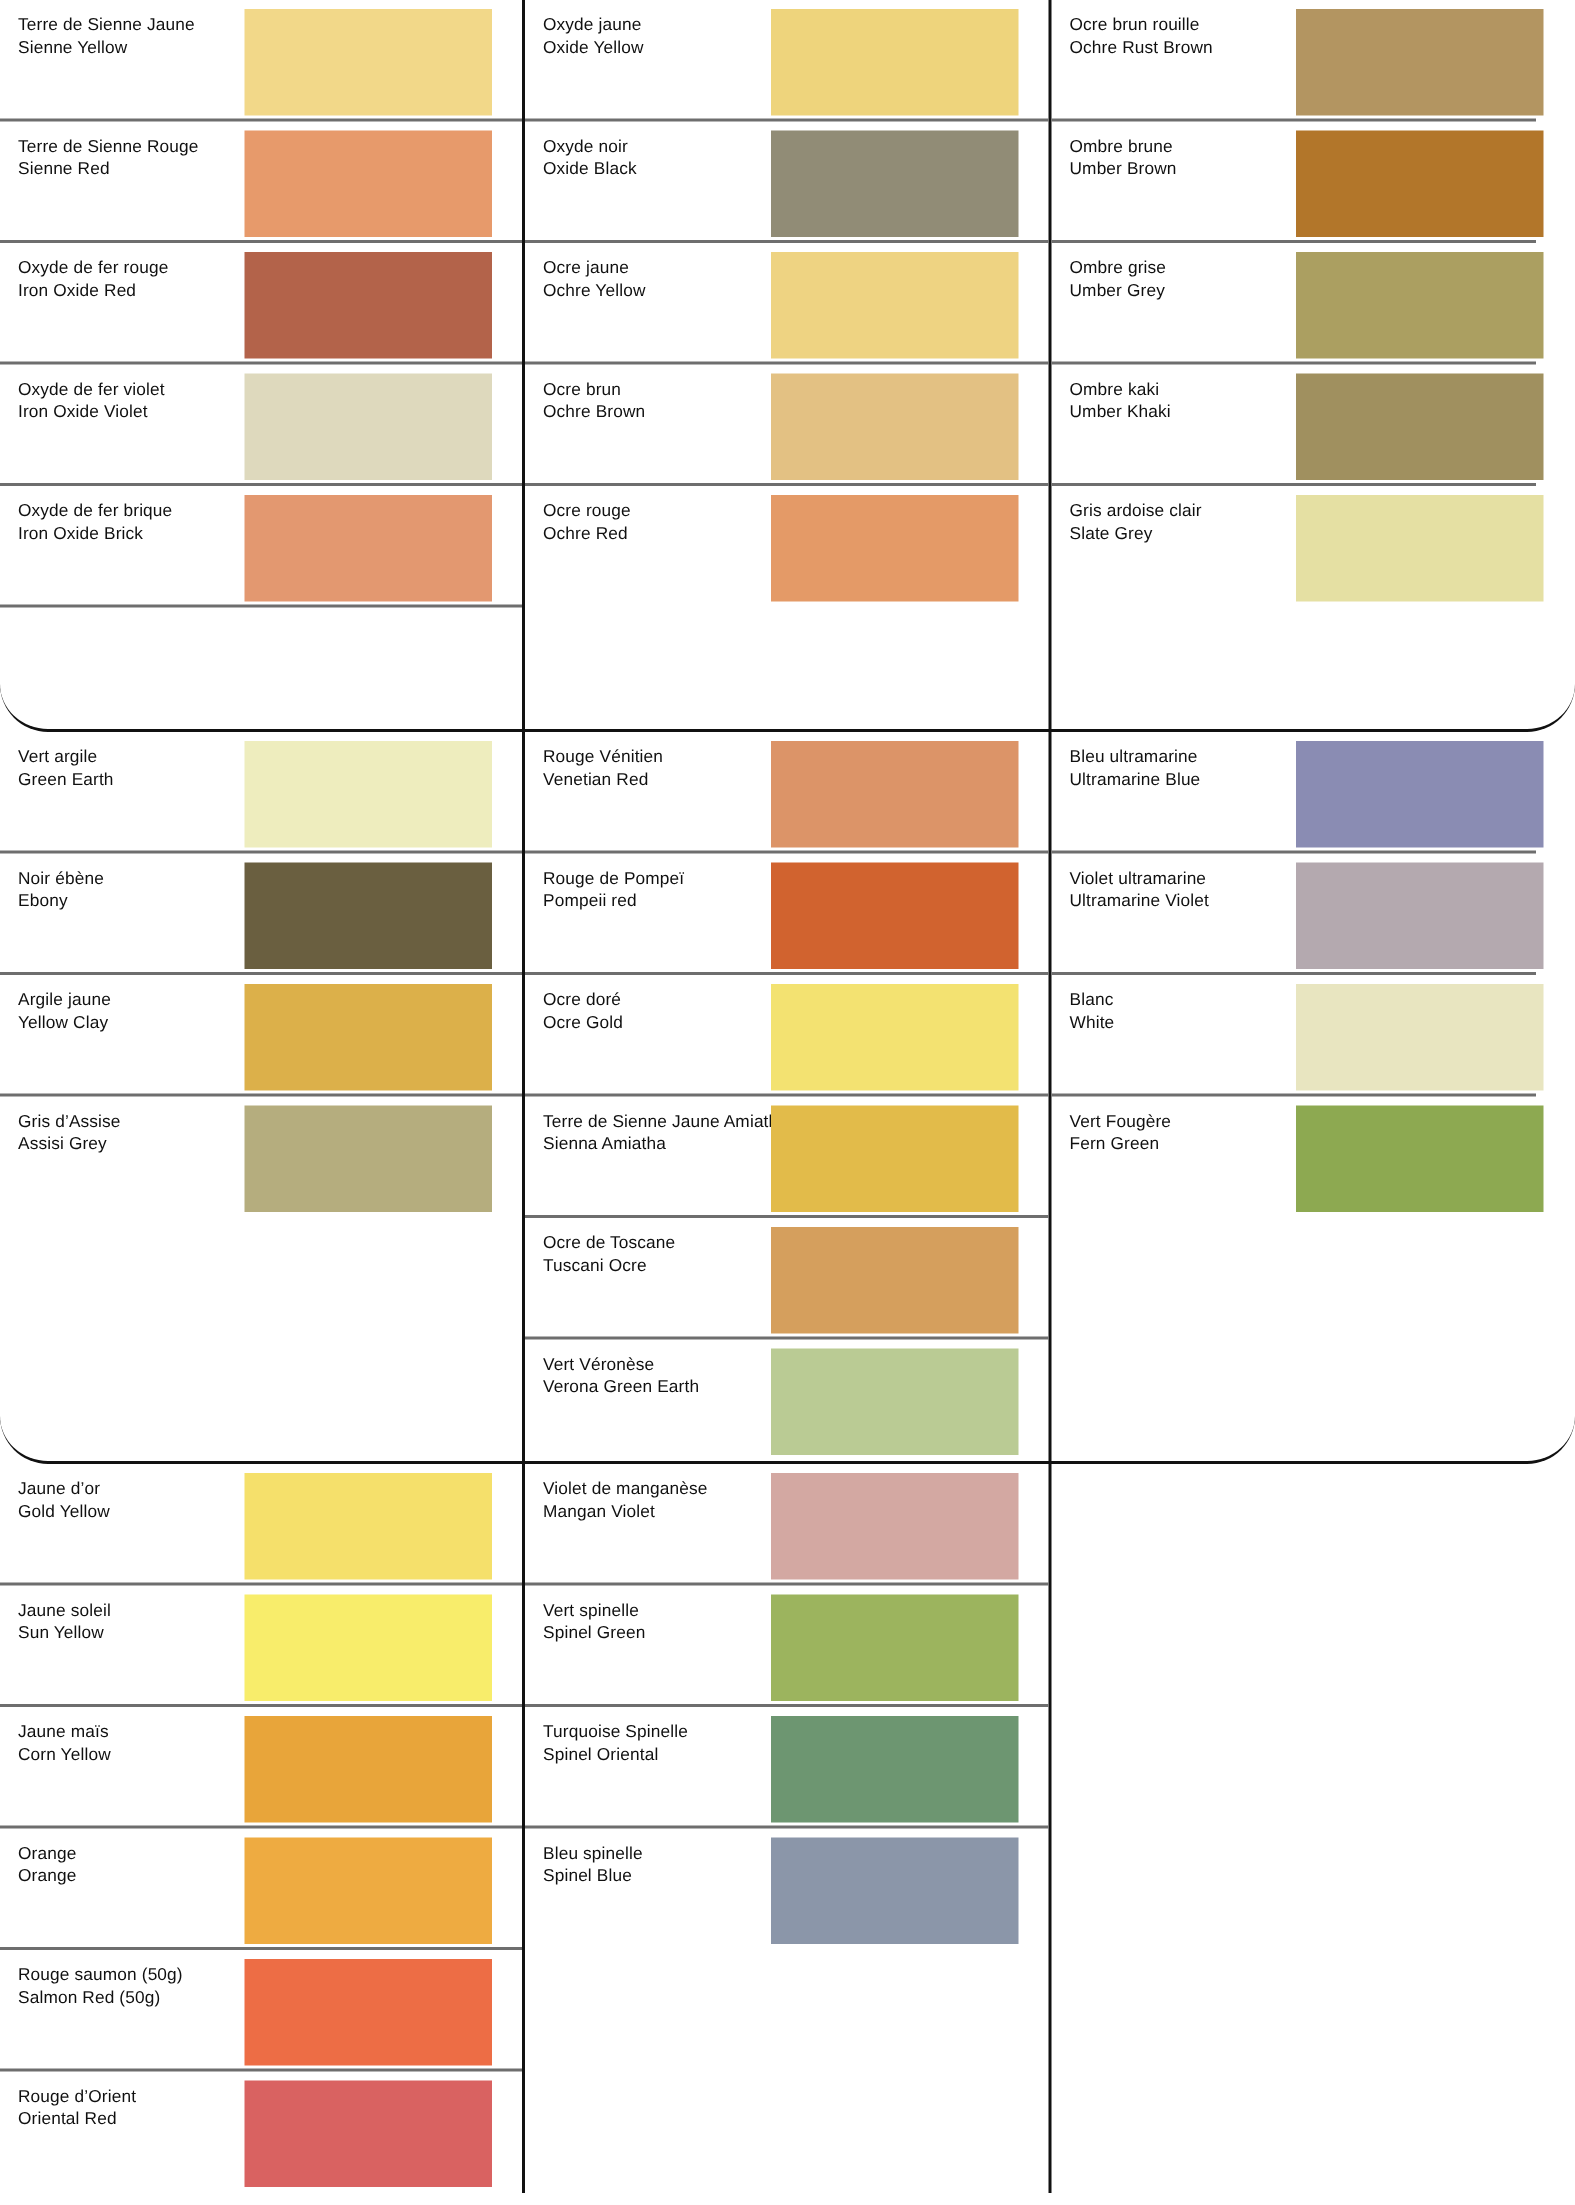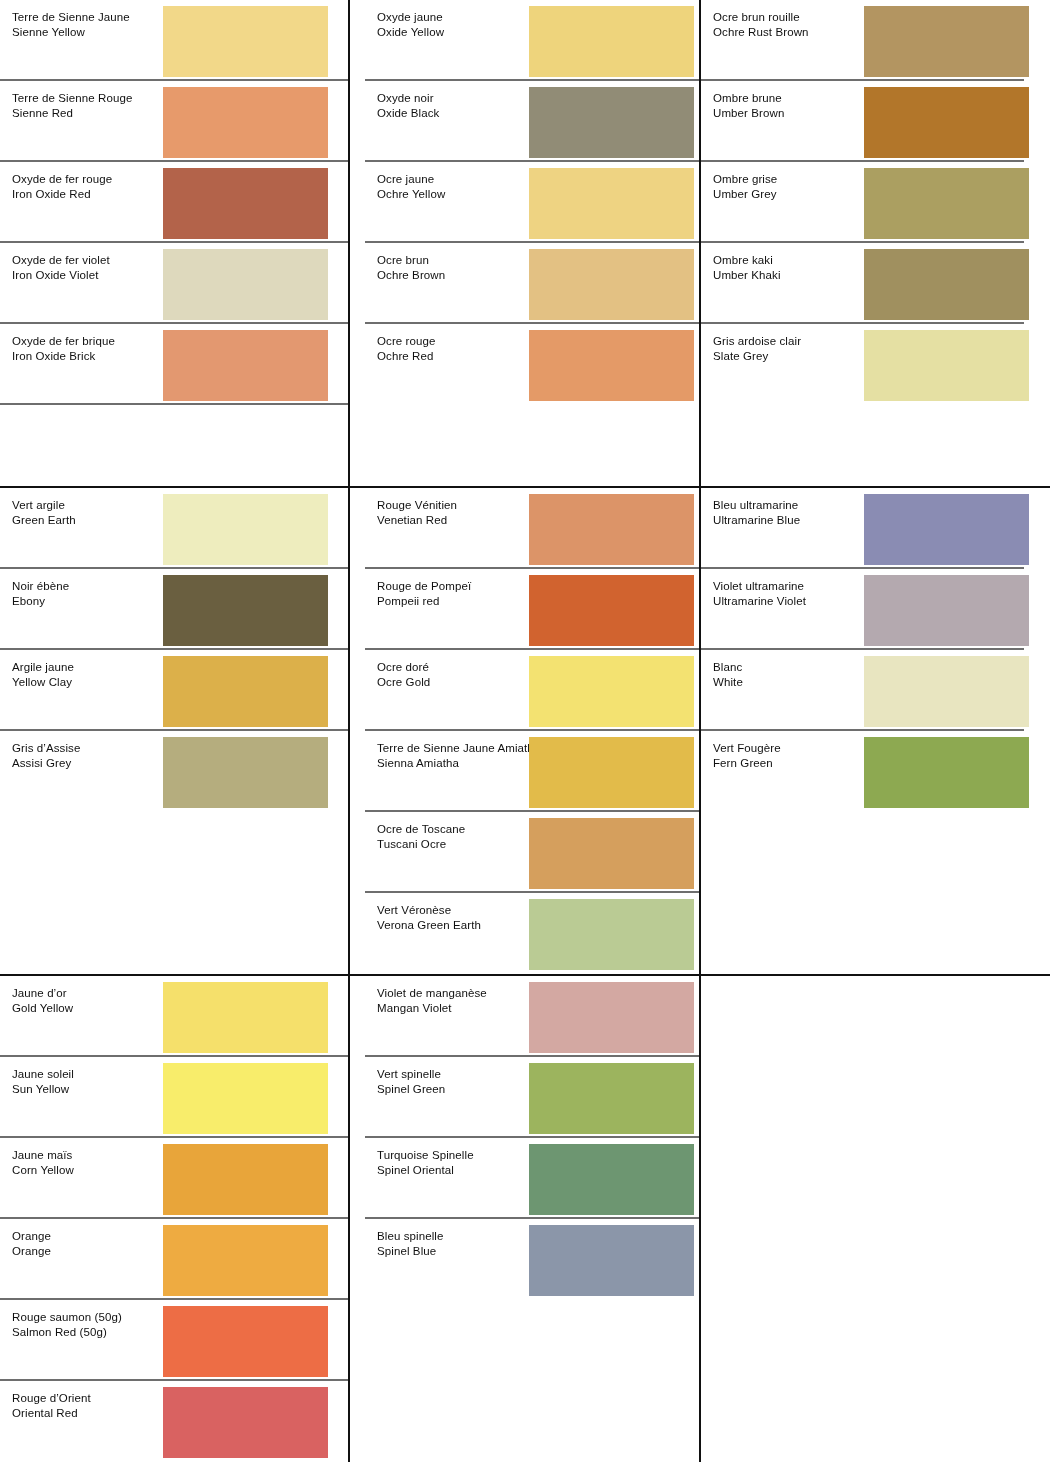--- a/index.html
+++ b/index.html
@@ -23,30 +23,31 @@
     box-sizing: border-box;
   }
 
   
   .section {
     position: relative;
     display: flex;
     width: 1050px;
     box-sizing: border-box;
     border-bottom: 2px solid #111111;
+    border-radius: 32px;
   }
   .section:last-child { border-bottom: none; }
 
   .column {
     position: relative;
     box-sizing: border-box;
     border-right: 2px solid #111111;
   }
   .column.col-0 { width: 350px; }
-  .column.col-1 { width: 351px; padding-left: 15px; }
+  .column.col-1 { width: 351px; }
   .column.col-2 { width: 323px; border-right: none; }
 
   .swatch-row {
     position: relative;
     height: 81px;
     box-sizing: border-box;
     border-bottom: 2px solid #6e6e6e;
     display: block;
   }
   .swatch-row.last-row { border-bottom: none; }

